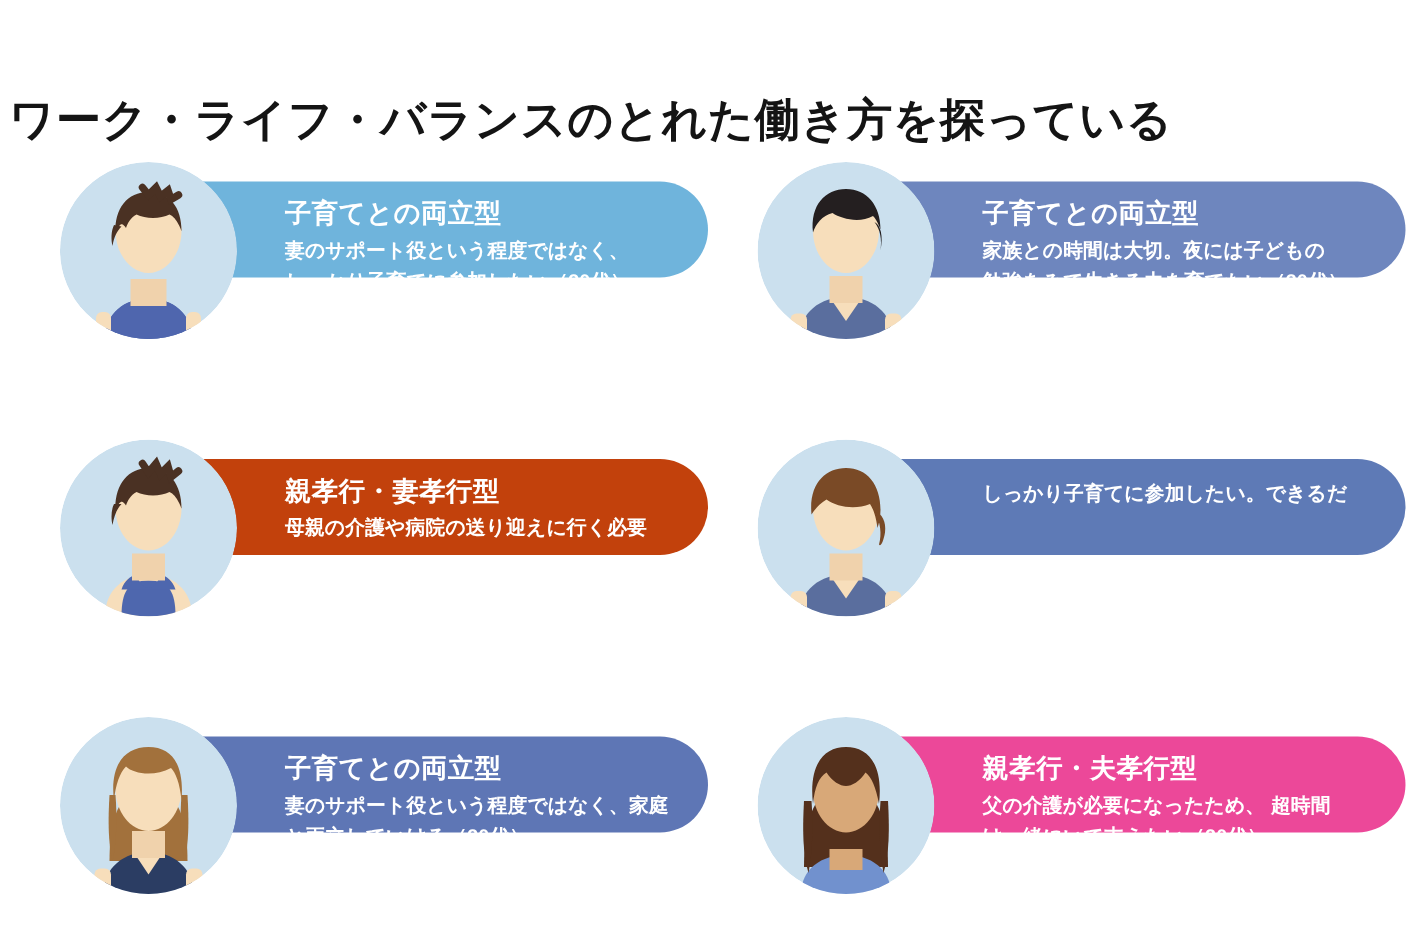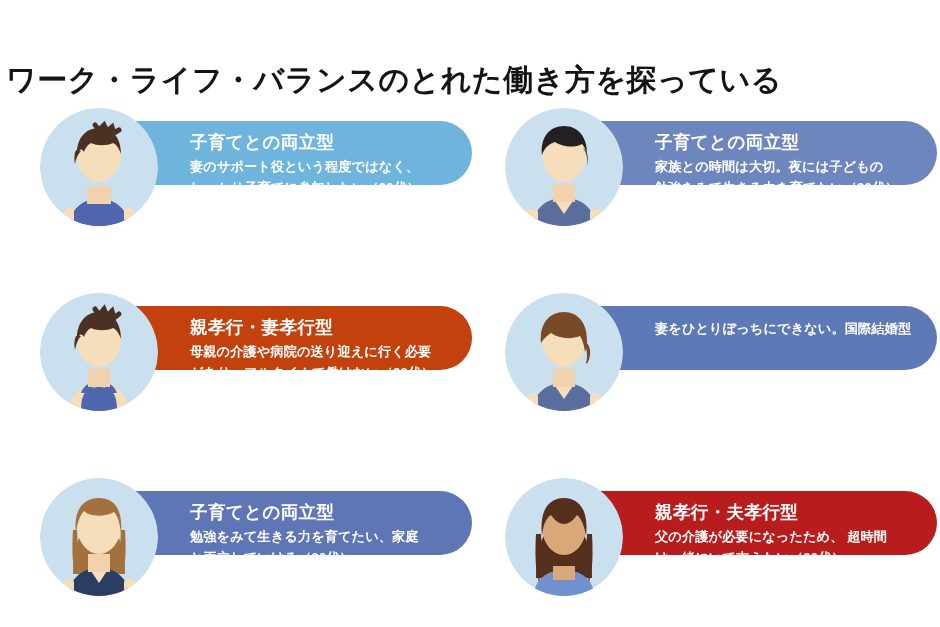--- a/index.html
+++ b/index.html
@@ -149,42 +149,41 @@
 
   </div>
 
   <div class="card-row">
 
     <div class="card col-left">
       <div class="pill" style="background: #c2410c;">
         <div class="pill-title">親孝行・妻孝行型</div>
         <div class="pill-body">
           <span class="line">母親の介護や病院の送り迎えに行く必要</span>
-          <span class="line">があり、フルタイムで働けない（30代）</span>
         </div>
       </div>
       <div class="avatar">
         <svg viewBox="0 0 118 118" xmlns="http://www.w3.org/2000/svg">
           <circle cx="59" cy="59" r="59" fill="#CBE0EE"></circle>
           <path d="M30 118c0-18 13-28 29-28s29 10 29 28z" fill="#F7DEBB"></path>
           <path d="M41 118c0-16 4-24 18-24s18 8 18 24z" fill="#4E67AE"></path>
           <path d="M41 100c2-6 6-9 10-10 2 6 5 9 8 9s6-3 8-9c4 1 8 4 10 10z" fill="#4E67AE"></path>
           <path d="M48 76h22v18H48z" fill="#F0D2AC"></path>
           <path d="M59 22c-14 0-22 10-22 24 0 15 10 28 22 28s22-13 22-28c0-14-8-24-22-24z" fill="#F7DEBB"></path>
           <path d="M37 48c-1-17 8-29 22-29s22 11 22 27c0 0-3-9-8-11-6 3-16 3-22 0-4 2-6 6-7 9-2-3-4-5-7 4z" fill="#4A3123"></path>
           <path d="M36 43c-2 4-2 10-1 14 1-6 3-11 6-14z" fill="#4A3123"></path>
           <path d="M55 16l4 6 5-6 3 7 5-5 2 7 5-4" stroke="#4A3123" stroke-width="5" fill="none" stroke-linecap="round"></path>
         </svg>
       </div>
     </div>
 
     <div class="card col-right">
       <div class="pill" style="background: rgb(94, 122, 182);">
         <div class="pill-body">
-          <span class="line">妻をひとりぼっちにできない。国際結婚型</span>
+          <span class="line">しっかり子育てに参加したい。できるだ</span>
         </div>
       </div>
       <div class="avatar">
         <svg viewBox="0 0 118 118" xmlns="http://www.w3.org/2000/svg">
           <circle cx="59" cy="59" r="59" fill="#CBE0EE"></circle>
           <path d="M28 118c0-18 14-28 31-28s31 10 31 28z" fill="#5A6E9E"></path>
           <path d="M48 90l11 16 11-16-11-4z" fill="#F7DEBB"></path>
           <rect x="22" y="101" width="11" height="17" rx="4" fill="#F7DEBB"></rect>
           <rect x="85" y="101" width="11" height="17" rx="4" fill="#F7DEBB"></rect>
           <path d="M48 76h22v18H48z" fill="#F0D2AC"></path>
@@ -196,21 +195,21 @@
     </div>
 
   </div>
 
   <div class="card-row">
 
     <div class="card col-left">
       <div class="pill" style="background: rgb(94, 118, 181);">
         <div class="pill-title">子育てとの両立型</div>
         <div class="pill-body">
-          <span class="line">勉強をみて生きる力を育てたい、家庭</span>
+          <span class="line">妻のサポート役という程度ではなく、家庭</span>
           <span class="line">と両立していける（30代）</span>
         </div>
       </div>
       <div class="avatar">
         <svg viewBox="0 0 118 118" xmlns="http://www.w3.org/2000/svg">
           <circle cx="59" cy="59" r="59" fill="#CBE0EE"></circle>
           <path d="M33 96c0-28 6-48 26-48s26 20 26 48z" fill="#A2713C"></path>
           <path d="M29 118c0-18 14-28 30-28s30 10 30 28z" fill="#2B3D63"></path>
           <path d="M49 90l10 15 10-15-10-4z" fill="#F7DEBB"></path>
           <rect x="23" y="101" width="11" height="17" rx="4" fill="#F7DEBB"></rect>
@@ -218,21 +217,21 @@
           <path d="M48 76h22v18H48z" fill="#F0D2AC"></path>
           <path d="M59 24c-14 0-22 10-22 24 0 15 10 28 22 28s22-13 22-28c0-14-8-24-22-24z" fill="#F7DEBB"></path>
           <path d="M36 56c-3-24 7-36 23-36s24 12 22 36c-1-12-4-19-7-22-11 6-25 4-30-1-4 4-7 12-8 23z" fill="#A2713C"></path>
           <path d="M33 52c-1 16-1 32 2 44 3-14 3-31 2-44z" fill="#A2713C"></path>
           <path d="M85 52c1 16 1 32-2 44-3-14-3-31-2-44z" fill="#A2713C"></path>
         </svg>
       </div>
     </div>
 
     <div class="card col-right">
-      <div class="pill" style="background: #b91c1c;">
+      <div class="pill" style="background: #ec4899;">
         <div class="pill-title">親孝行・夫孝行型</div>
         <div class="pill-body">
           <span class="line">父の介護が必要になったため、 超時間</span>
           <span class="line">け一緒にいて支えたい（20代）</span>
         </div>
       </div>
       <div class="avatar">
         <svg viewBox="0 0 118 118" xmlns="http://www.w3.org/2000/svg">
           <circle cx="59" cy="59" r="59" fill="#CBE0EE"></circle>
           <path d="M31 100c0-32 7-54 28-54s28 22 28 54z" fill="#54301C"></path>

